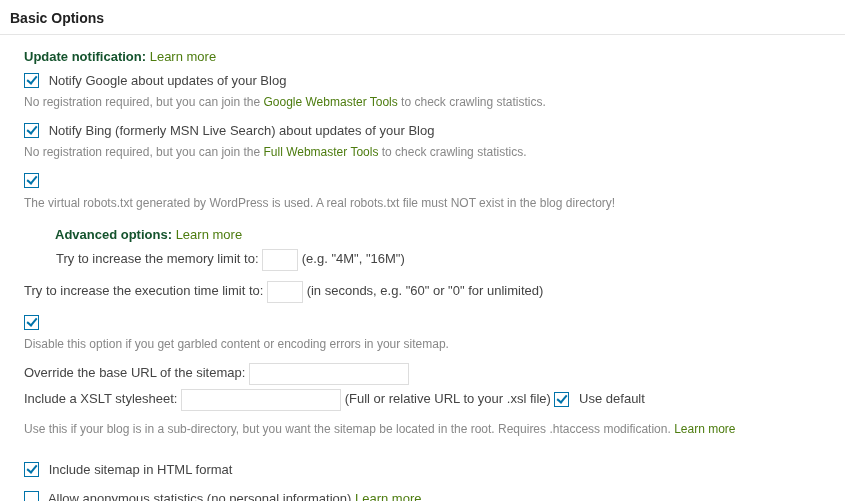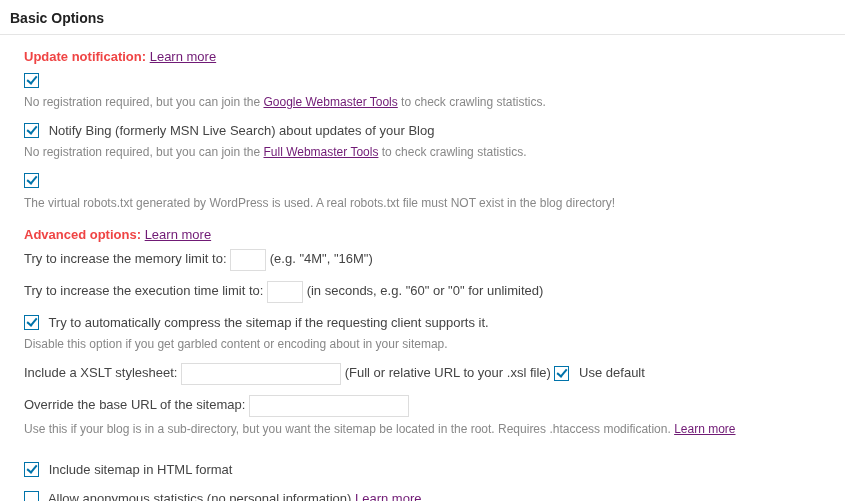--- a/index.html
+++ b/index.html
@@ -17,39 +17,39 @@
     font-weight: bold;
     padding: 10px 8px 8px 10px;
     border-bottom: 1px solid #e5e5e5;
     color: #222;
   }
   .panel-body {
     padding: 12px 10px 10px 24px;
   }
   .section-label {
     font-weight: bold;
-    color: #ef4444;
+    color: #14532d;
   }
   .link {
-    color: #701a75;
-    text-decoration: underline;
+    color: #4d7c0f;
     cursor: pointer;
   }
   .row {
     margin-bottom: 4px;
     line-height: 1.5;
   }
   .desc {
     color: #888;
     font-size: 12px;
     margin-bottom: 10px;
     line-height: 1.4;
   }
   .group-gap {
     margin-top: 14px;
+    margin-left: 31px;
   }
   .checkbox {
     display: inline-block;
     width: 15px;
     height: 15px;
     border: 1px solid #0073aa;
     vertical-align: -3px;
     margin-right: 6px;
     position: relative;
     background: #fff;
@@ -84,20 +84,21 @@
 
 <div class="panel-body">
 
   <div class="row">
     <span class="section-label">Update notification:</span>
     <span class="link">Learn more</span>
   </div>
 
   <div class="row">
     <span class="checkbox checked"></span>
+    <span>Notify Google about updates of your Blog</span>
   </div>
   <div class="desc">
     <span>No registration required, but you can join the </span><span class="link">Google Webmaster Tools</span><span> to check crawling statistics.</span>
   </div>
 
   <div class="row">
     <span class="checkbox checked"></span>
     <span>Notify Bing (formerly MSN Live Search) about updates of your Blog</span>
   </div>
   <div class="desc">
@@ -107,49 +108,48 @@
   <div class="row">
     <span class="checkbox checked"></span>
   </div>
   <div class="desc">The virtual robots.txt generated by WordPress is used. A real robots.txt file must NOT exist in the blog directory!</div>
 
   <div class="row group-gap">
     <span class="section-label">Advanced options:</span>
     <span class="link">Learn more</span>
   </div>
 
-  <div class="row" style="margin-bottom:10px;">
+  <div class="row" style="margin-bottom:10px;margin-left:32px;">
     <span>Try to increase the memory limit to:</span>
     <input class="text-input w-small" value="" style="">
     <span>(e.g. "4M", "16M")</span>
   </div>
 
   <div class="row" style="margin-bottom:10px;">
     <span>Try to increase the execution time limit to:</span>
     <input class="text-input w-small" value="" style="">
     <span>(in seconds, e.g. "60" or "0" for unlimited)</span>
   </div>
 
   <div class="row">
     <span class="checkbox checked"></span>
-    <span>Try to automatically compress the sitemap if the requesting client supports it.</span>
   </div>
-  <div class="desc">Disable this option if you get garbled content or encoding about in your sitemap.</div>
+  <div class="desc">Disable this option if you get garbled content or encoding errors in your sitemap.</div>
+
+  <div class="row">
+    <span>Override the base URL of the sitemap:</span>
+    <input class="text-input w-med" value="" style="">
+  </div>
 
   <div class="row" style="margin-bottom:10px;">
     <span>Include a XSLT stylesheet:</span>
     <input class="text-input w-med" value="" style="">
     <span>(Full or relative URL to your .xsl file)</span>
     <span class="checkbox checked"></span>
     <span>Use default</span>
-  </div>
-
-  <div class="row">
-    <span>Override the base URL of the sitemap:</span>
-    <input class="text-input w-med" value="" style="">
   </div>
   <div class="desc">
     <span>Use this if your blog is in a sub-directory, but you want the sitemap be located in the root. Requires .htaccess modification.</span>
     <span class="link">Learn more</span>
   </div>
 
   <div class="row" style="margin-top:22px; margin-bottom:10px;">
     <span class="checkbox checked"></span>
     <span>Include sitemap in HTML format</span>
   </div>

